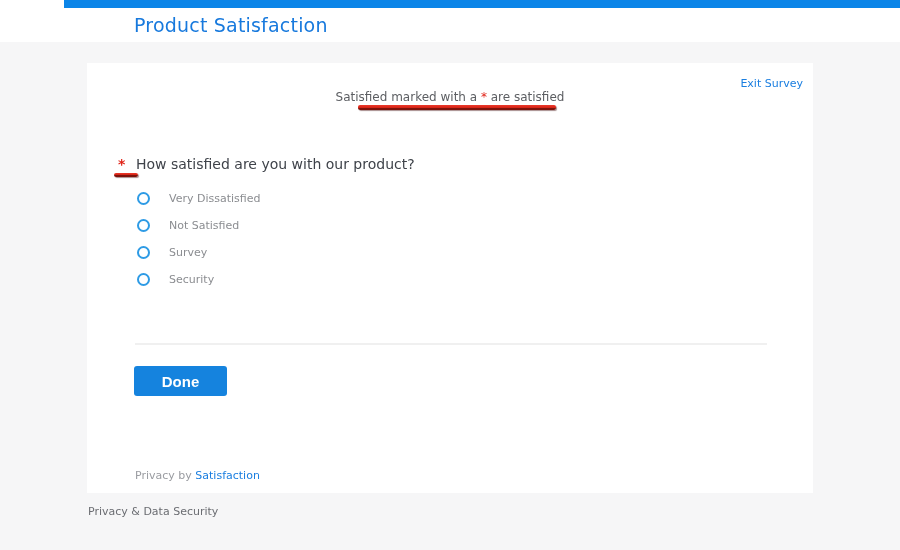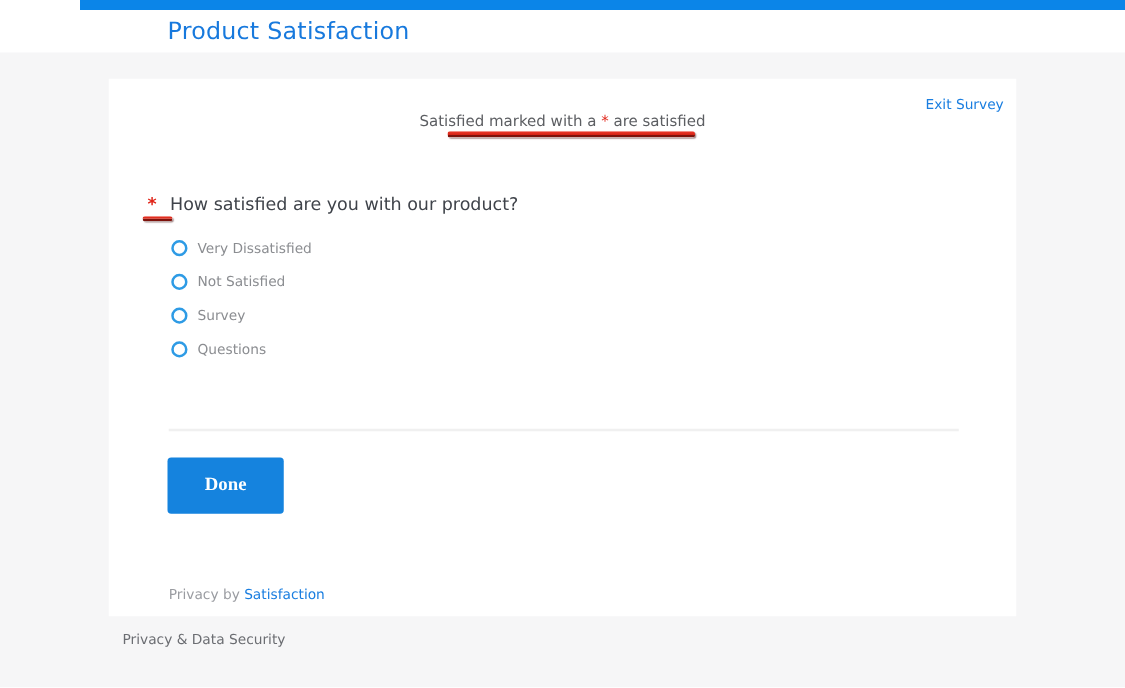--- a/index.html
+++ b/index.html
@@ -53,36 +53,36 @@
   .question-marker { font-size: 14px; color: #e02418; font-weight: bold; width: 18px; }
   .question-text { font-size: 14px; color: #3f434a; font-weight: 500; }
 
   
   .options-list { position: absolute; left: 50px; top: 122px; }
   .option-row { display: flex; align-items: center; height: 27px; cursor: pointer; }
   .radio-circle {
     width: 13px; height: 13px; border-radius: 50%;
     border: 2px solid #2e9be5; background: #ffffff; flex: 0 0 auto;
   }
-  .option-label { margin-left: 8px; font-size: 11px; color: #8b8d91; }
+  .option-label { margin-left: 19px; font-size: 11px; color: #8b8d91; }
 
   .divider { position: absolute; left: 48px; top: 280px; width: 632px; height: 2px; background: #f0f0f0; }
 
   .done-button {
-    position: absolute; left: 47px; top: 303px; width: 93px; height: 45px;
+    position: absolute; left: 47px; top: 303px; width: 93px; height: 30px;
     background: #1583de; color: #ffffff; border: none; border-radius: 3px;
-    font-family: Liberation Serif, serif; font-size: 15px; font-weight: bold; cursor: pointer;
+    font-family: Liberation Sans, sans-serif; font-size: 15px; font-weight: bold; cursor: pointer;
   }
 
   .powered-by { position: absolute; left: 48px; top: 406px; font-size: 11px; color: #9a9ca1; }
   .brand-link { color: #1a7ee0; font-weight: 500; text-decoration: none; cursor: pointer; }
 
   .privacy-link {
     position: absolute; left: 88px; top: 463px;
-    font-size: 11px; color: #6b6d72; text-decoration: none; cursor: pointer; margin-left: 10px;
+    font-size: 11px; color: #6b6d72; text-decoration: none; cursor: pointer;
   }
 </style>
 </head>
 <body>
 
 <div class="viewport">
 
   <div class="top-bar">
     <div class="top-bar-fill"></div>
   </div>
@@ -116,21 +116,21 @@
         <div class="option-row">
           <span class="radio-circle"></span>
           <span class="option-label">Not Satisfied</span>
         </div>
         <div class="option-row">
           <span class="radio-circle"></span>
           <span class="option-label">Survey</span>
         </div>
         <div class="option-row">
           <span class="radio-circle"></span>
-          <span class="option-label">Questions</span>
+          <span class="option-label">Security</span>
         </div>
       </div>
 
       <div class="divider"></div>
 
       <button class="done-button">Done</button>
 
       <div class="powered-by"><span>Privacy by </span><a class="brand-link">Satisfaction</a></div>
 
     </div>

